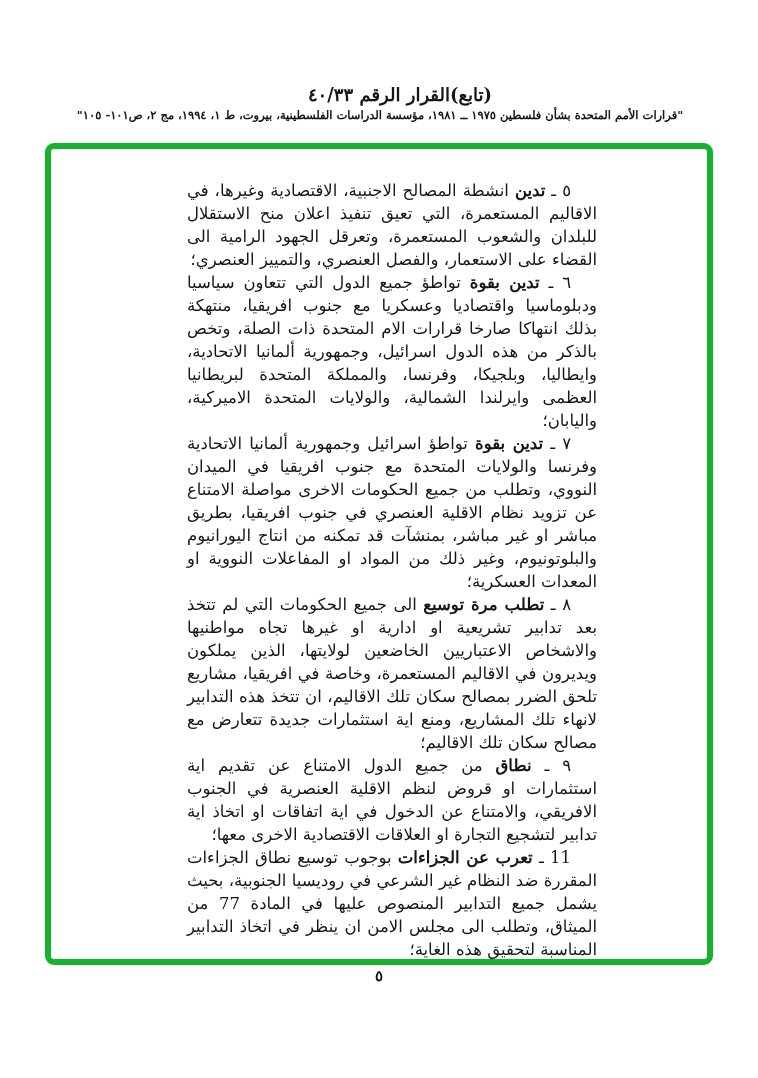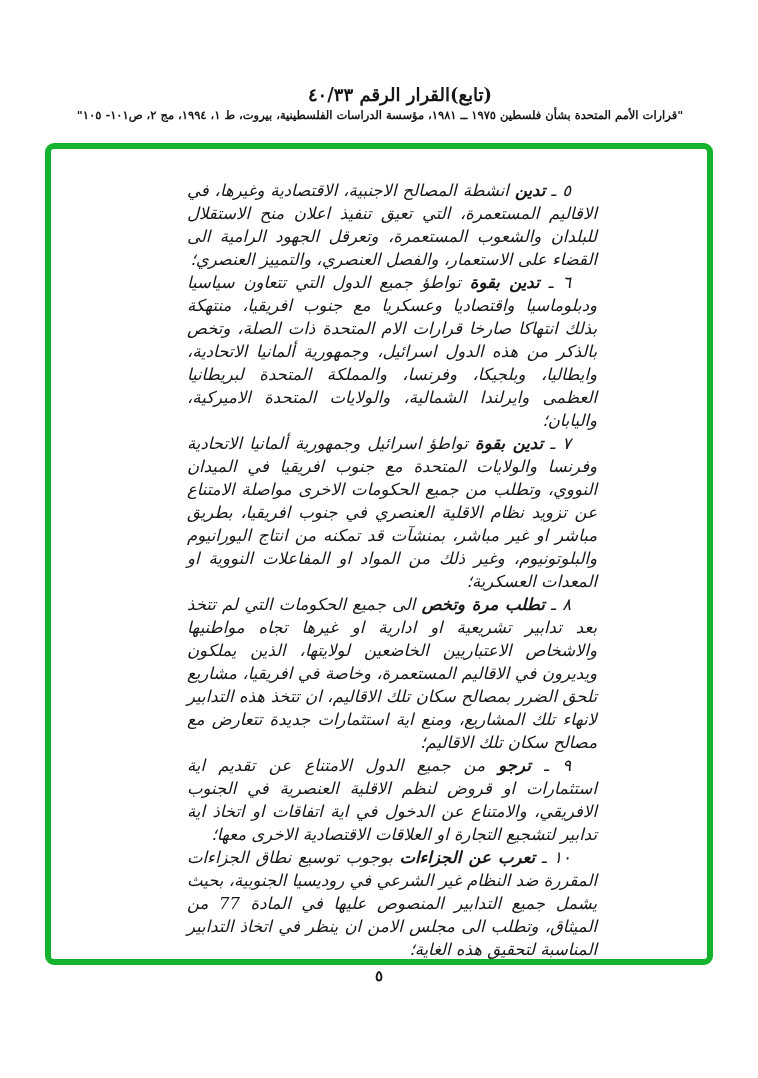--- a/index.html
+++ b/index.html
@@ -43,21 +43,21 @@
 
   .text-col {
     position: absolute;
     left: 187px; top: 179px;
     width: 410px;
     direction: rtl;
     text-align: justify;
     font-size: 16.5px;
     line-height: 23px;
   }
-  .para { margin: 0; text-indent: 26px; font-style: italic; }
+  .para { margin: 0; text-indent: 26px; }
   .para .num  { font-weight: normal; }
   .para .sep  { font-weight: normal; }
   .para .lead { font-weight: bold; }
 
   .page-num {
     position: absolute;
     top: 967px; left: 45px; width: 668px;
     text-align: center;
     font-size: 15px;
     font-weight: bold;
@@ -94,33 +94,33 @@
     <p class="para">
       <span class="num">٧</span>
       <span class="sep">ـ</span>
       <span class="lead">تدين بقوة</span>
       <span class="rest">تواطؤ اسرائيل وجمهورية ألمانيا الاتحادية وفرنسا والولايات المتحدة مع جنوب افريقيا في الميدان النووي، وتطلب من جميع الحكومات الاخرى مواصلة الامتناع عن تزويد نظام الاقلية العنصري في جنوب افريقيا، بطريق مباشر او غير مباشر، بمنشآت قد تمكنه من انتاج اليورانيوم والبلوتونيوم، وغير ذلك من المواد او المفاعلات النووية او المعدات العسكرية؛</span>
     </p>
 
     <p class="para">
       <span class="num">٨</span>
       <span class="sep">ـ</span>
-      <span class="lead">تطلب مرة وتخص</span>
+      <span class="lead">تطلب مرة توسيع</span>
       <span class="rest">الى جميع الحكومات التي لم تتخذ بعد تدابير تشريعية او ادارية او غيرها تجاه مواطنيها والاشخاص الاعتباريين الخاضعين لولايتها، الذين يملكون ويديرون في الاقاليم المستعمرة، وخاصة في افريقيا، مشاريع تلحق الضرر بمصالح سكان تلك الاقاليم، ان تتخذ هذه التدابير لانهاء تلك المشاريع، ومنع اية استثمارات جديدة تتعارض مع مصالح سكان تلك الاقاليم؛</span>
     </p>
 
     <p class="para">
       <span class="num">٩</span>
       <span class="sep">ـ</span>
-      <span class="lead">ترجو</span>
+      <span class="lead">نطاق</span>
       <span class="rest">من جميع الدول الامتناع عن تقديم اية استثمارات او قروض لنظم الاقلية العنصرية في الجنوب الافريقي، والامتناع عن الدخول في اية اتفاقات او اتخاذ اية تدابير لتشجيع التجارة او العلاقات الاقتصادية الاخرى معها؛</span>
     </p>
 
     <p class="para">
-      <span class="num">١٠</span>
+      <span class="num">11</span>
       <span class="sep">ـ</span>
       <span class="lead">تعرب عن الجزاءات</span>
       <span class="rest">بوجوب توسيع نطاق الجزاءات المقررة ضد النظام غير الشرعي في روديسيا الجنوبية، بحيث يشمل جميع التدابير المنصوص عليها في المادة 77 من الميثاق، وتطلب الى مجلس الامن ان ينظر في اتخاذ التدابير المناسبة لتحقيق هذه الغاية؛</span>
     </p>
 
   </div>
 
   <div class="page-num">٥</div>
 
 </div>

